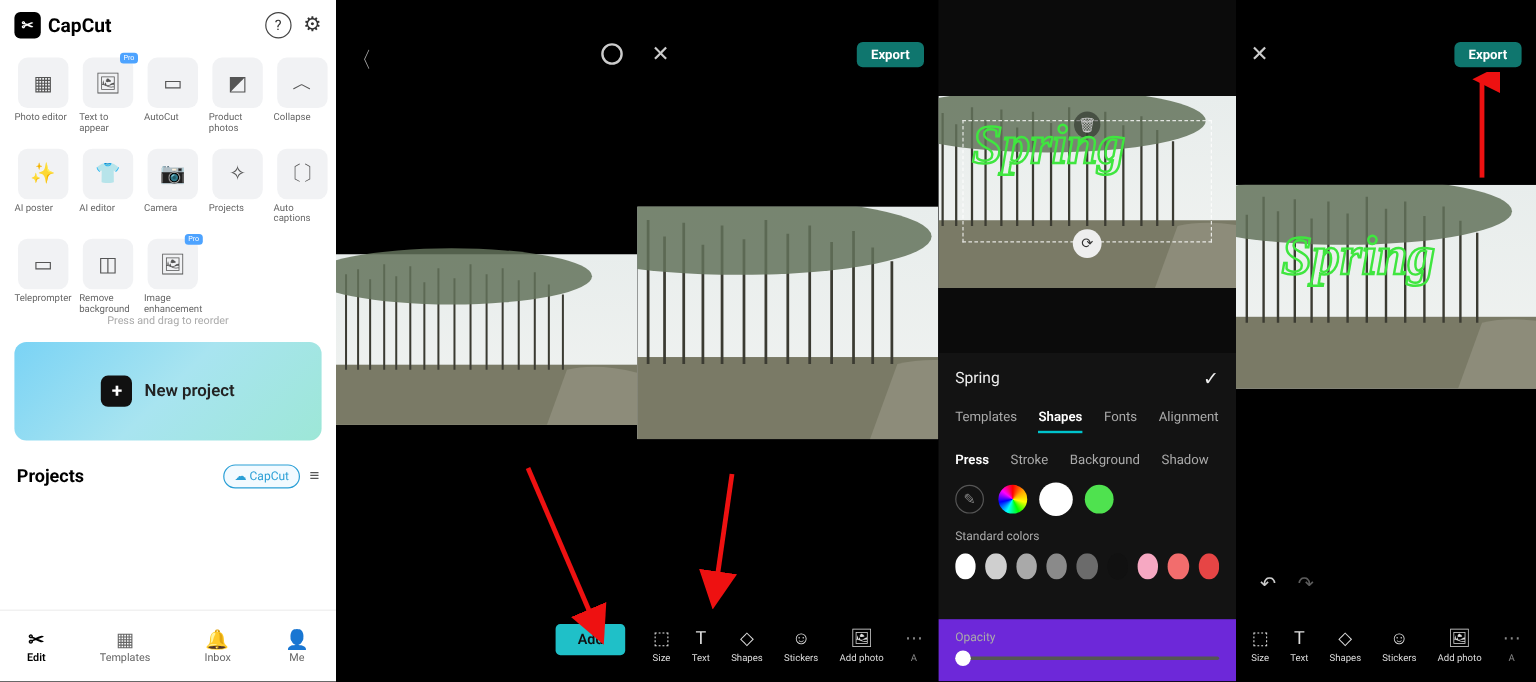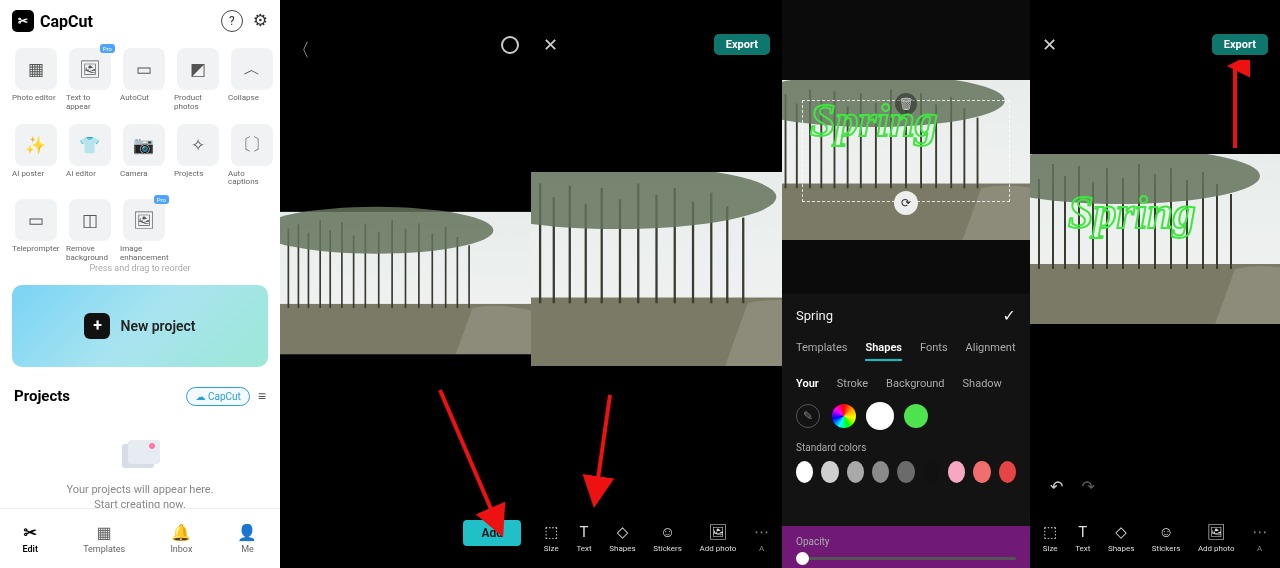--- a/index.html
+++ b/index.html
@@ -80,21 +80,21 @@
 .swatches { display:flex; gap:12px; margin-top:14px; align-items:center;}
 .sw { width:24px; height:24px; border-radius:50%; }
 .picker { border:1px solid #555; display:flex;align-items:center;justify-content:center;color:#888;font-size:12px;}
 .rainbow { background: conic-gradient(red,orange,yellow,lime,cyan,blue,magenta,red);}
 .sw.white { background:#fff;}
 .sw.ring { box-shadow:0 0 0 2px #fff, 0 0 0 4px #131313;}
 .sw.green { background:#4fe24f;}
 .label-sm { font-size:10px; color:#aaa; margin-top:14px;}
 .std-row { display:flex; gap:8px; margin-top:8px; overflow:hidden;}
 .sc { width:22px; height:22px; border-radius:50%;}
-.opacity-box { position:absolute; bottom:0; left:0; right:0; padding:10px 14px 8px; background:#701a75;}
+.opacity-box { position:absolute; bottom:0; left:0; right:0; padding:10px 14px 18px; background:#6d28d9;}
 .slider { height:3px; background:#555; border-radius:2px; margin-top:10px; position:relative;}
 .slider .knob { position:absolute; left:0; top:-5px; width:13px; height:13px; background:#fff; border-radius:50%;}
 
 
 .arrow-up { position:absolute; right:30px; top:60px; }
 .p5-img { position:absolute; top:154px; left:0; right:0; height:170px;}
 .undo-redo { position:absolute; left:20px; bottom:72px; display:flex; gap:18px; color:#ccc; font-size:16px;}
 </style>
 </head>
 <body>
@@ -213,29 +213,20 @@
   </div>
 
   <div class="proj-row">
     <h3>Projects</h3>
     <div class="right-proj">
       <span class="space-btn">☁ <span>CapCut</span></span>
       <span class="sort-ico">≡</span>
     </div>
   </div>
 
-  <div class="empty">
-    <svg width="44" height="34" viewBox="0 0 44 34">
-        <rect x="4" y="4" width="32" height="24" rx="3" fill="#d6dde4"></rect>
-        <rect x="10" y="0" width="32" height="24" rx="3" fill="#e6ecf2"></rect>
-        <circle cx="34" cy="6" r="3" fill="#f7a"></circle>
-      </svg>
-    <div>Your projects will appear here.</div>
-    <div>Start creating now.</div>
-  </div>
 
   <div class="botnav">
     <div class="botitem active">
         <span class="bico">✂</span>
         <span>Edit</span>
       </div>
     <div class="botitem">
         <span class="bico">▦</span>
         <span>Templates</span>
       </div>
@@ -331,21 +322,21 @@
       <span class="text-value">Spring</span>
       <span class="check">✓</span>
     </div>
     <div class="tabs">
       <span>Templates</span>
       <span class="active">Shapes</span>
       <span>Fonts</span>
       <span>Alignment</span>
     </div>
     <div class="subtabs">
-      <span class="active">Your</span>
+      <span class="active">Press</span>
       <span>Stroke</span>
       <span>Background</span>
       <span>Shadow</span>
     </div>
     <div class="swatches">
       <span class="sw picker">✎</span>
       <span class="sw rainbow"></span>
       <span class="sw white ring"></span>
       <span class="sw green"></span>
     </div>

